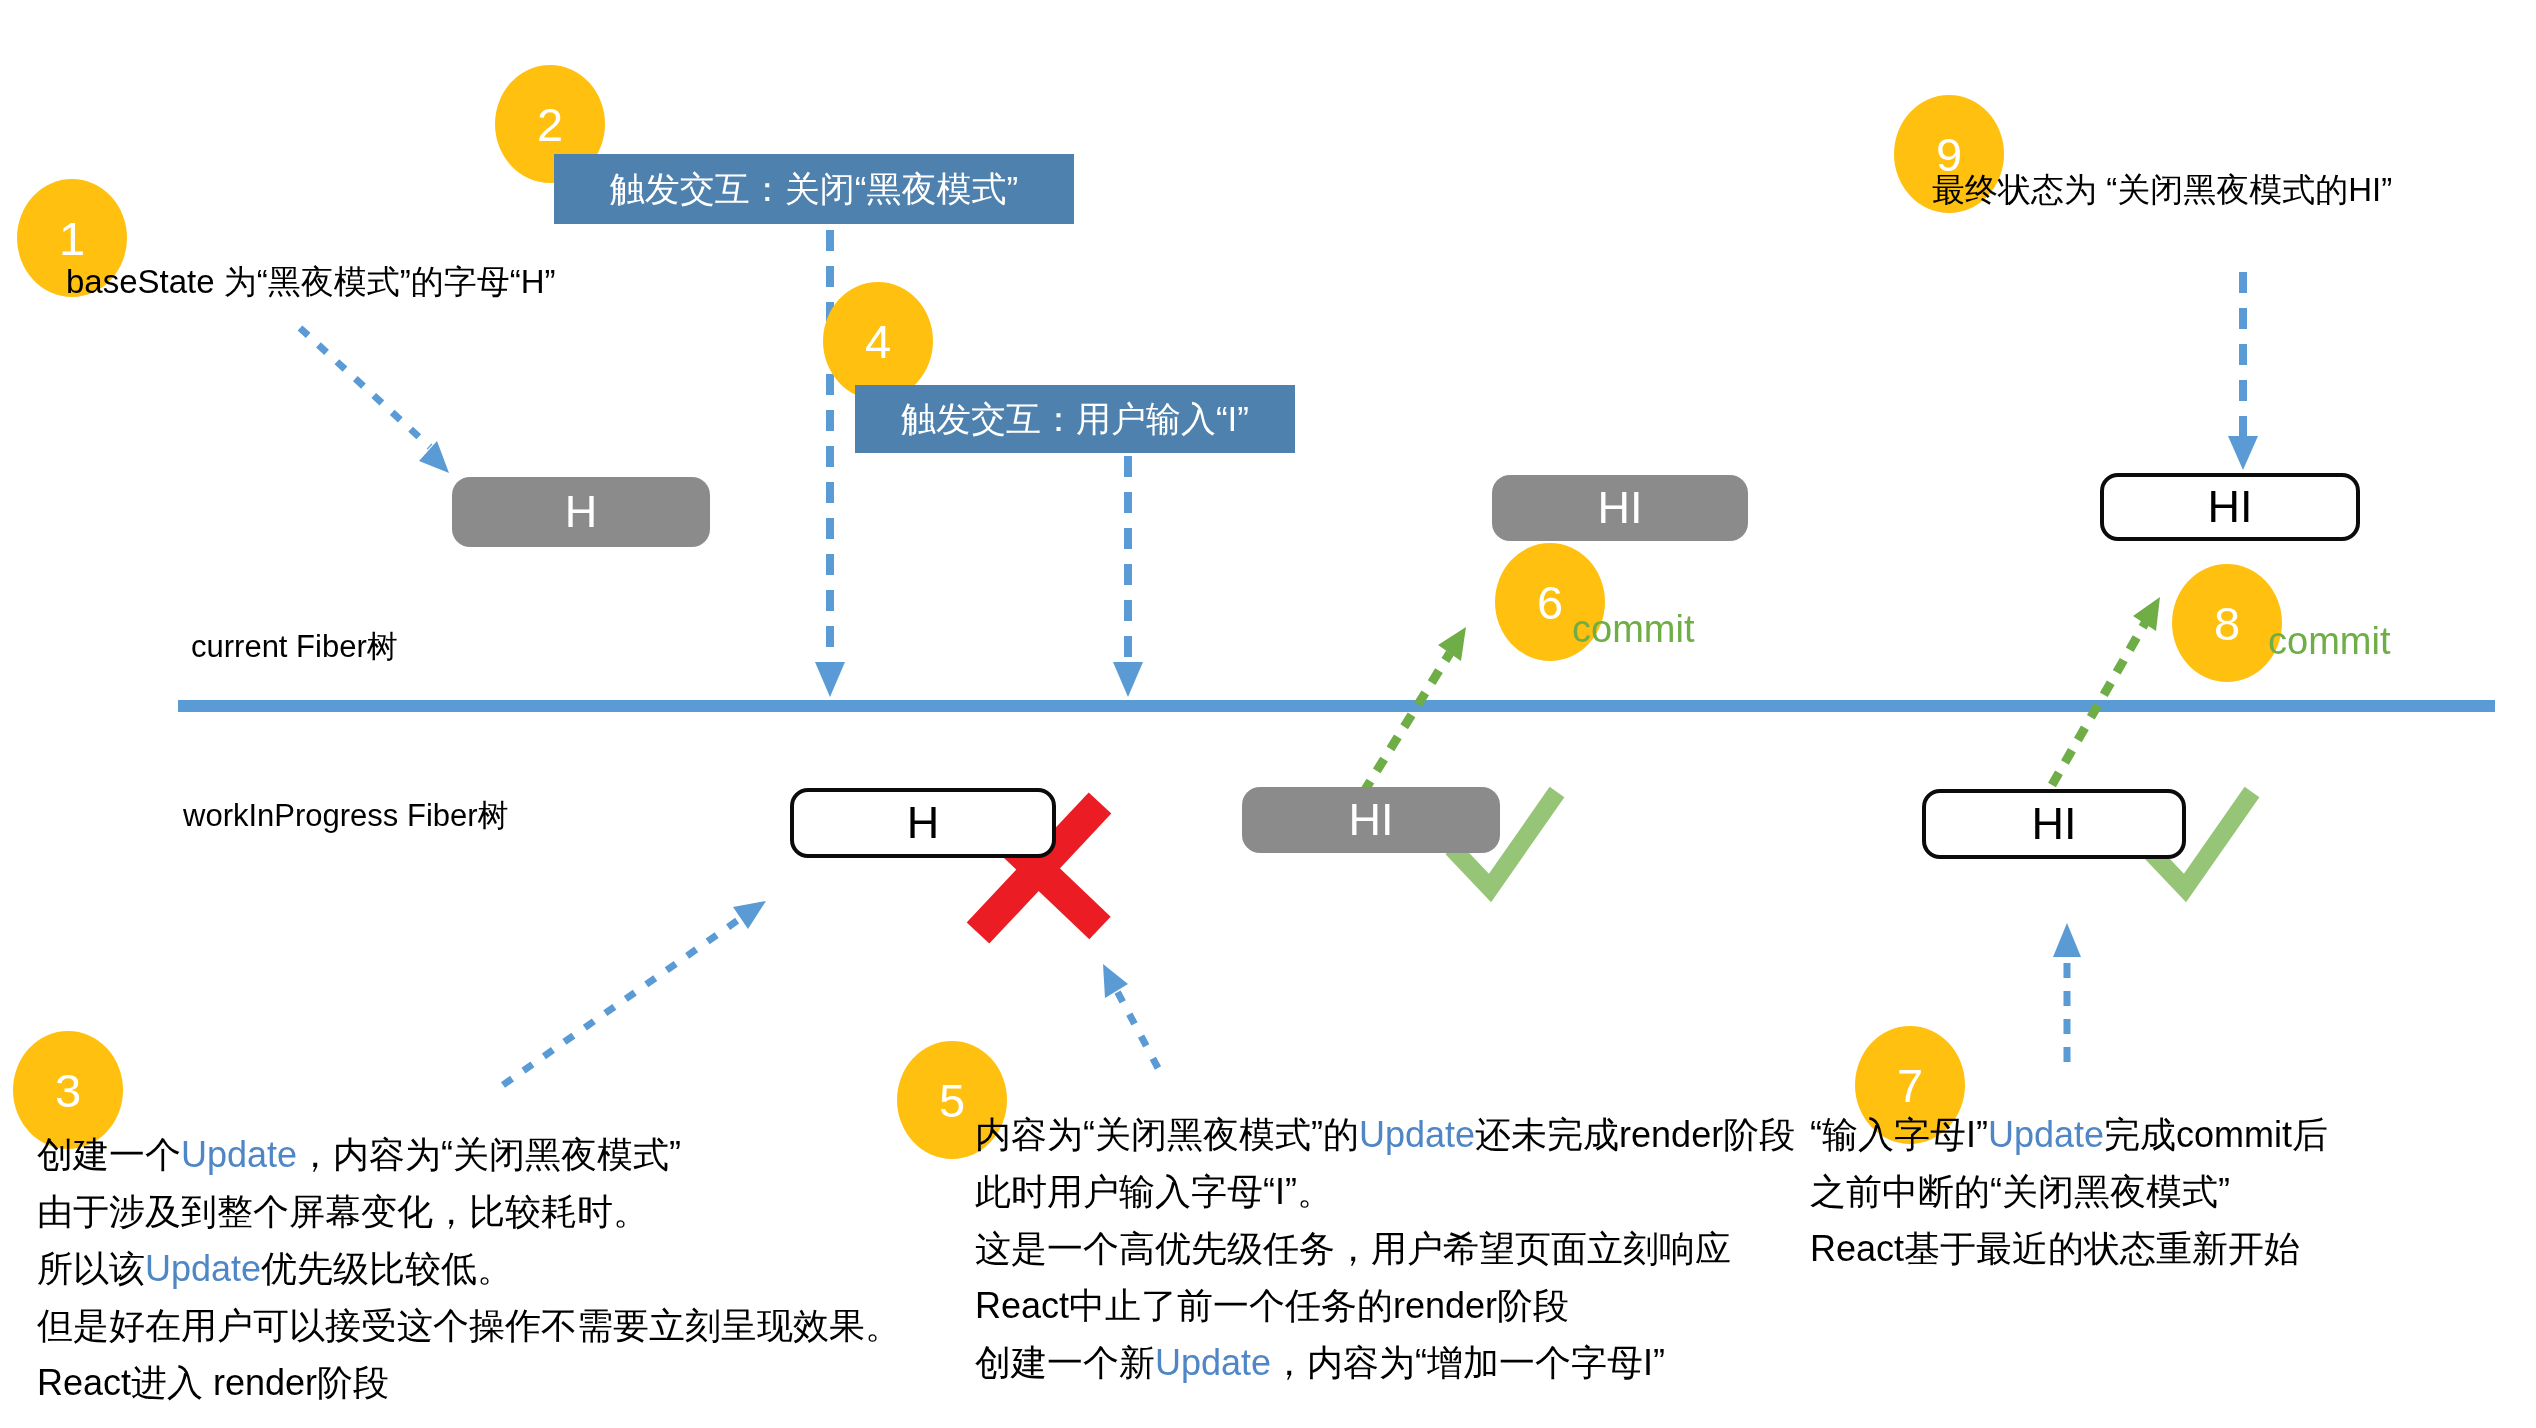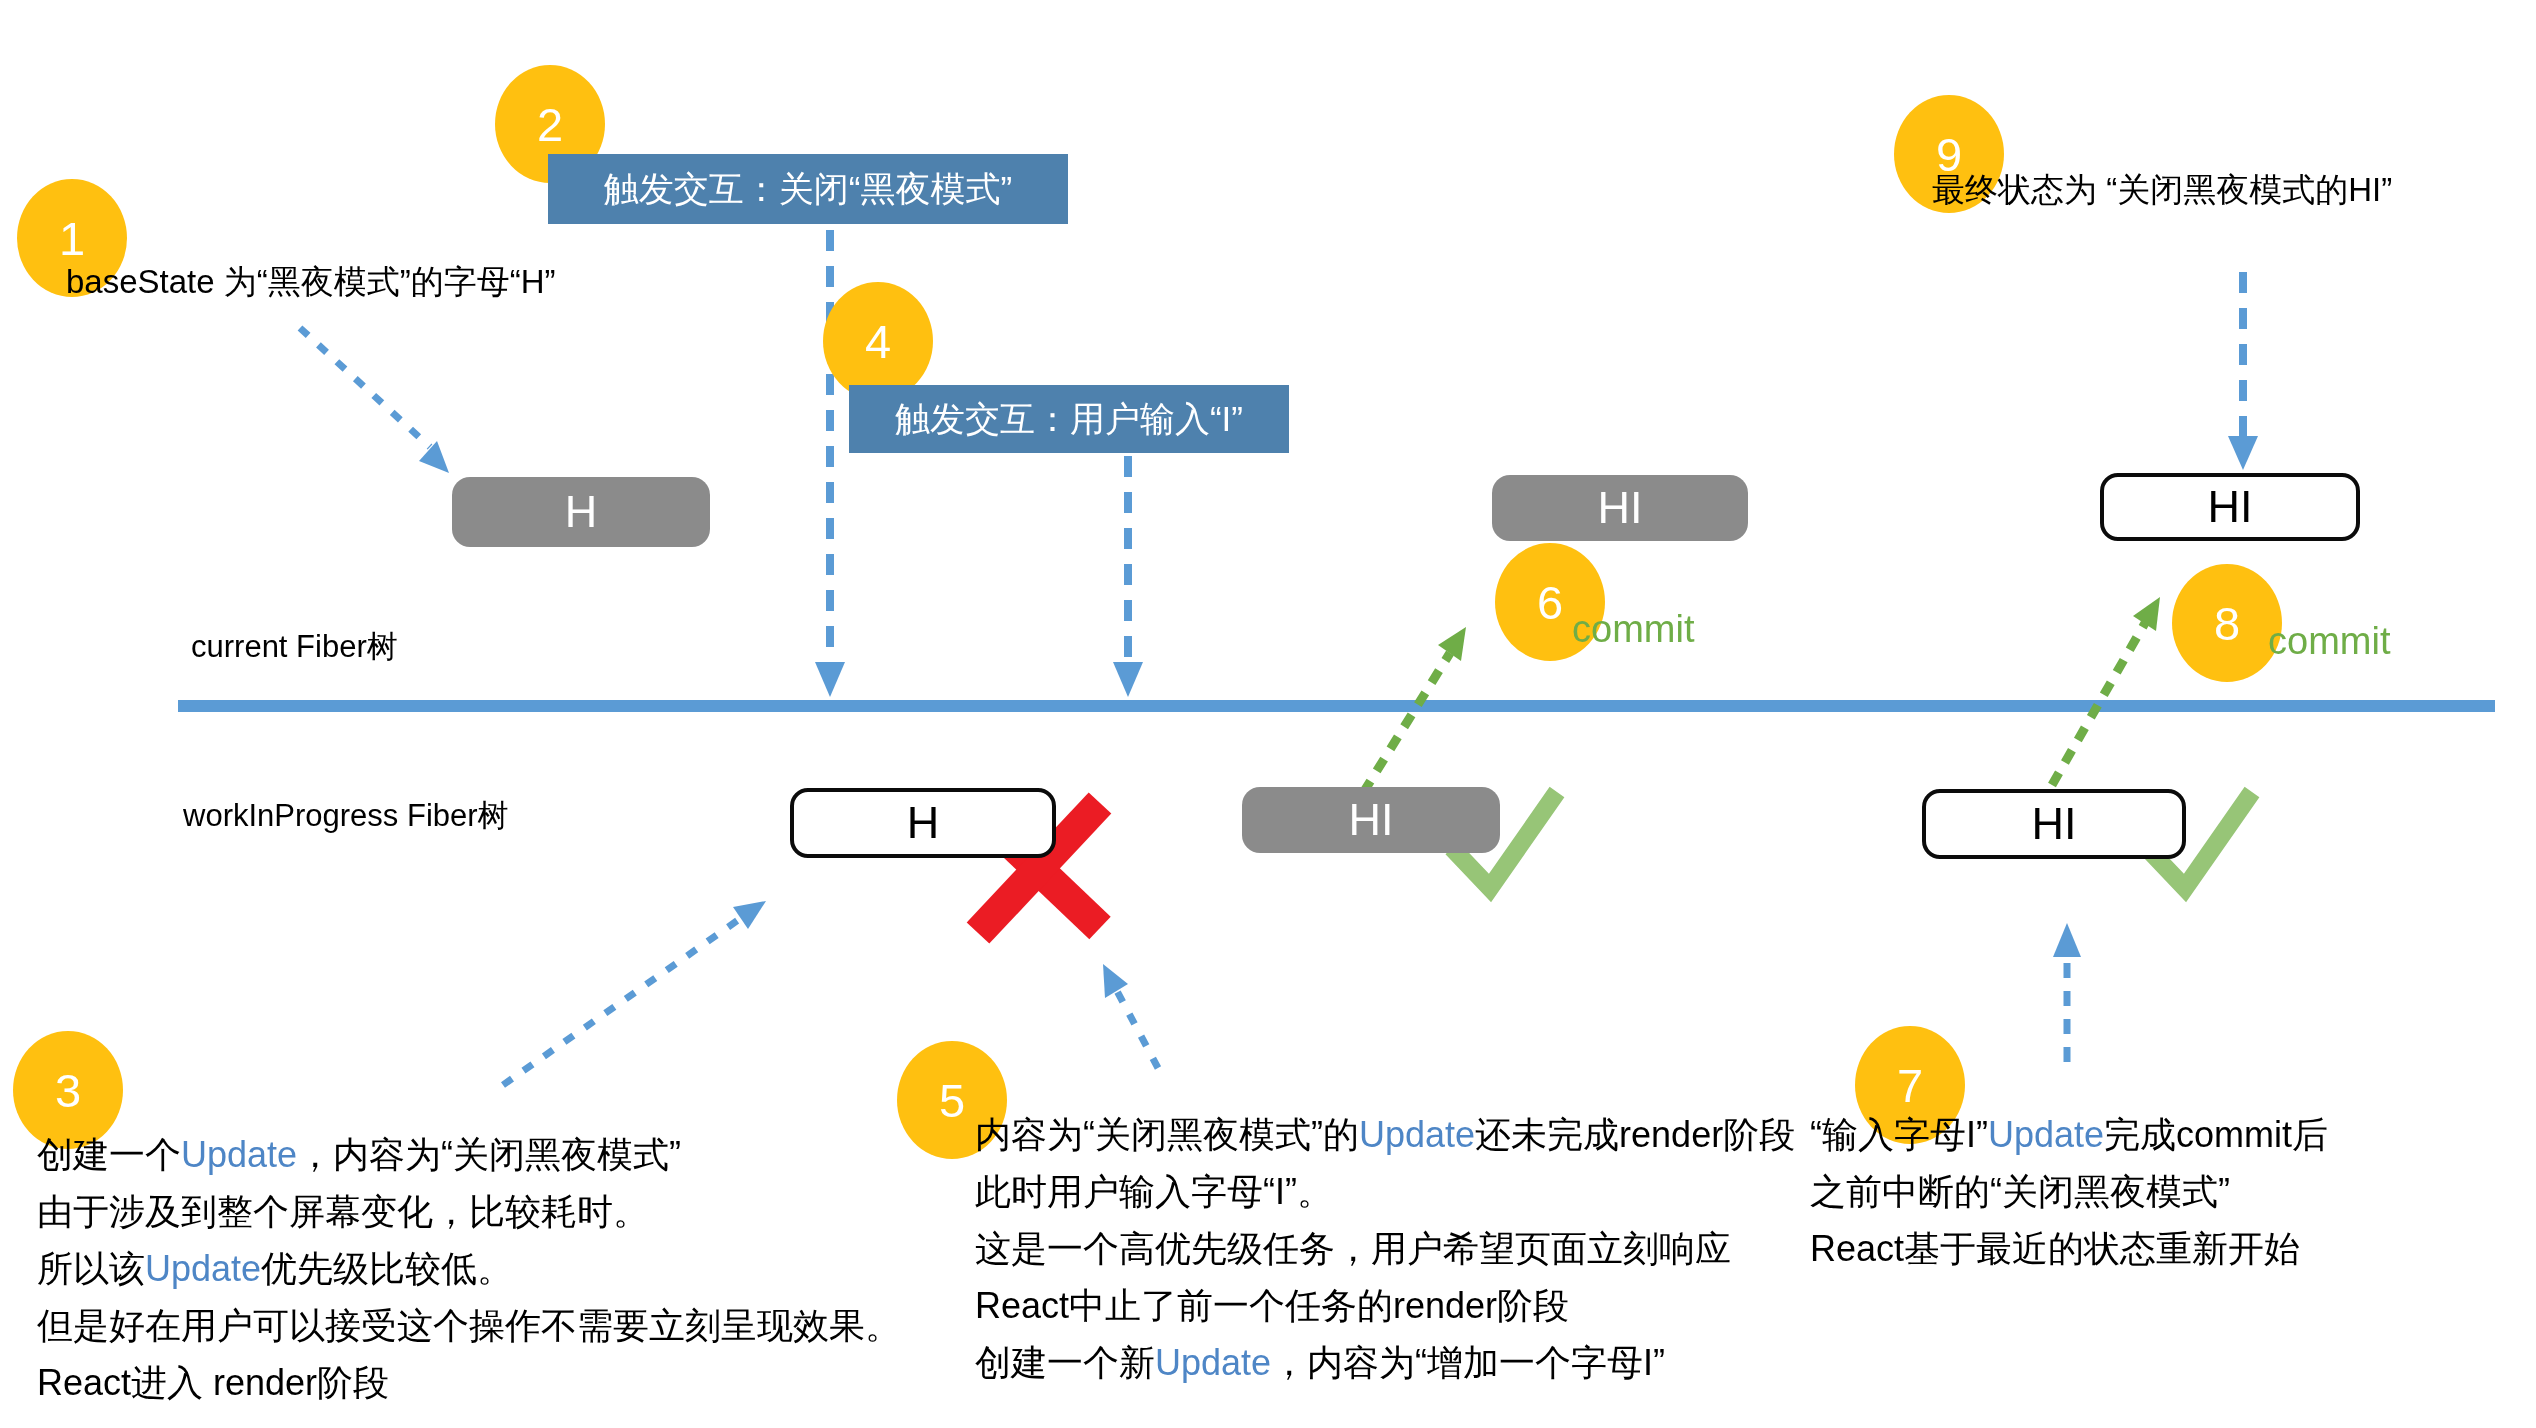--- a/index.html
+++ b/index.html
@@ -7,21 +7,21 @@
     --green:#6FAD47; --green-light:#97C577; --red:#EB1C24; --link:#4E86C6; --ink:#000;
   }
   html,body{margin:0;padding:0;background:#fff;}
   #page{position:relative;width:2536px;height:1428px;background:#fff;overflow:hidden;
         font-family:"Liberation Sans","DejaVu Sans",sans-serif;color:var(--ink);}
   
   .badge{position:absolute;width:110px;height:118px;border-radius:50%;background:var(--yellow);
          color:#fff;font-size:47px;display:flex;align-items:center;justify-content:center;z-index:2;}
   
   .banner{position:absolute;background:var(--steel);color:#fff;font-size:35px;
-          display:flex;align-items:center;justify-content:center;white-space:nowrap;z-index:3;}
+          display:flex;align-items:center;justify-content:center;white-space:nowrap;z-index:3;margin-left:6px;}
   
   .node{position:absolute;border-radius:18px;display:flex;align-items:center;justify-content:center;
         font-size:45px;z-index:3;}
   .node.gray{background:var(--gray);color:#fff;}
   .node.white{background:#fff;border:4px solid #0b0b0b;color:#000;}
   
   #timeline{position:absolute;left:178px;top:700px;width:2317px;height:12px;background:var(--blue);z-index:0;}
   
   .note{position:absolute;font-size:33px;white-space:nowrap;z-index:4;}
   .lane{position:absolute;font-size:31px;white-space:nowrap;z-index:4;margin-top:8px;}

